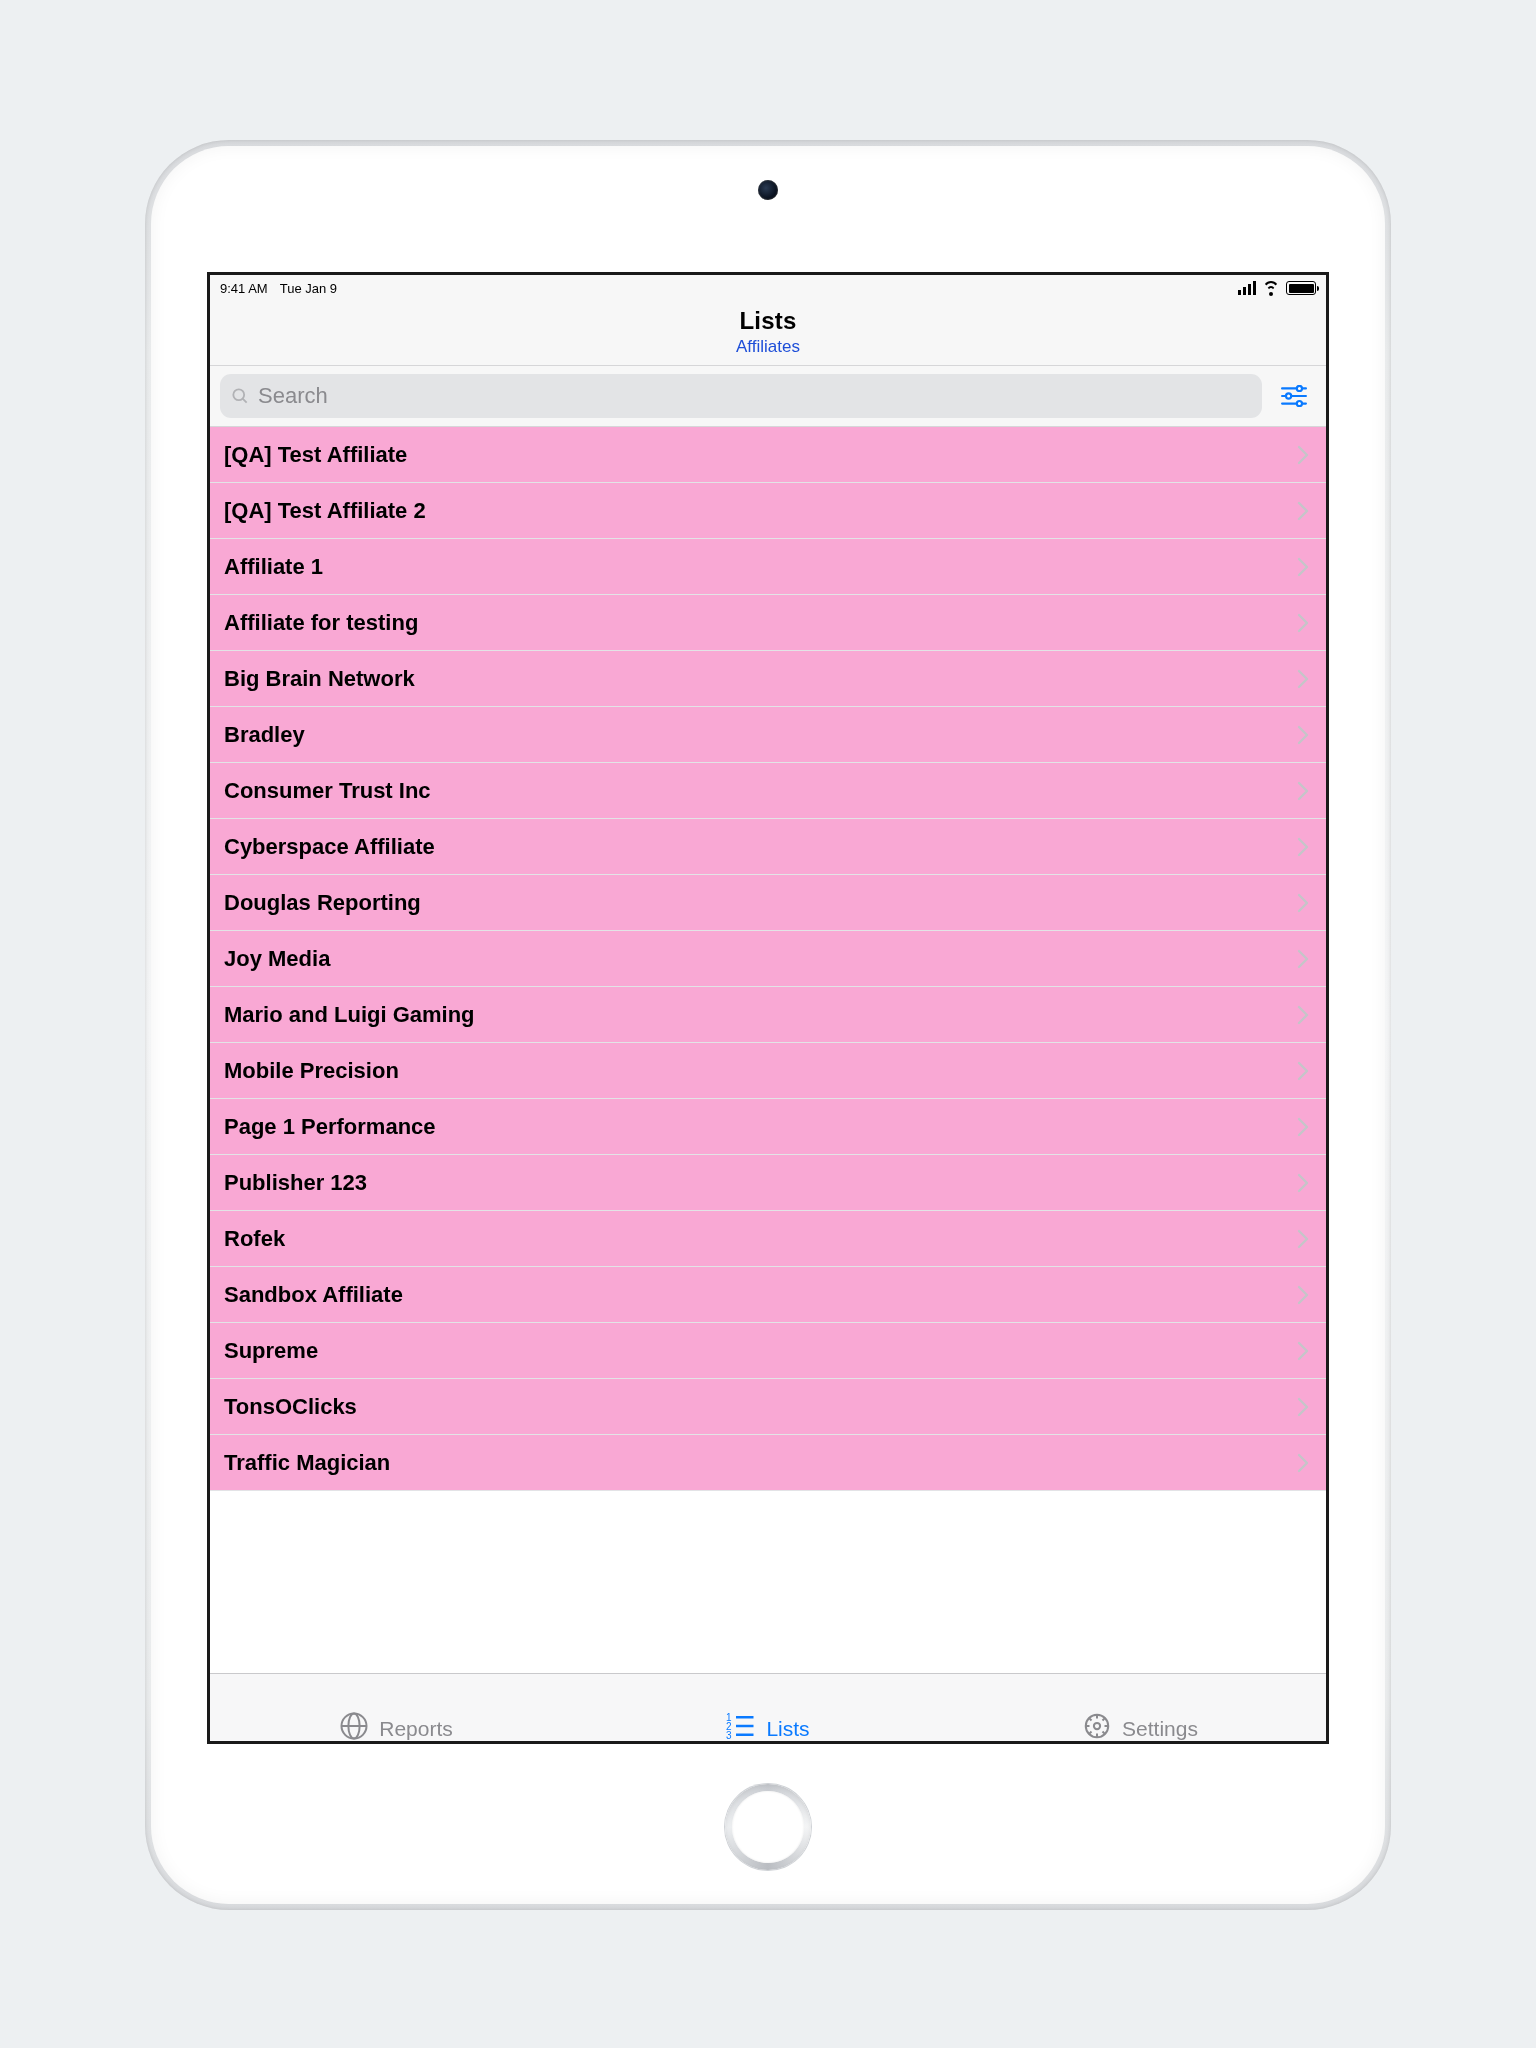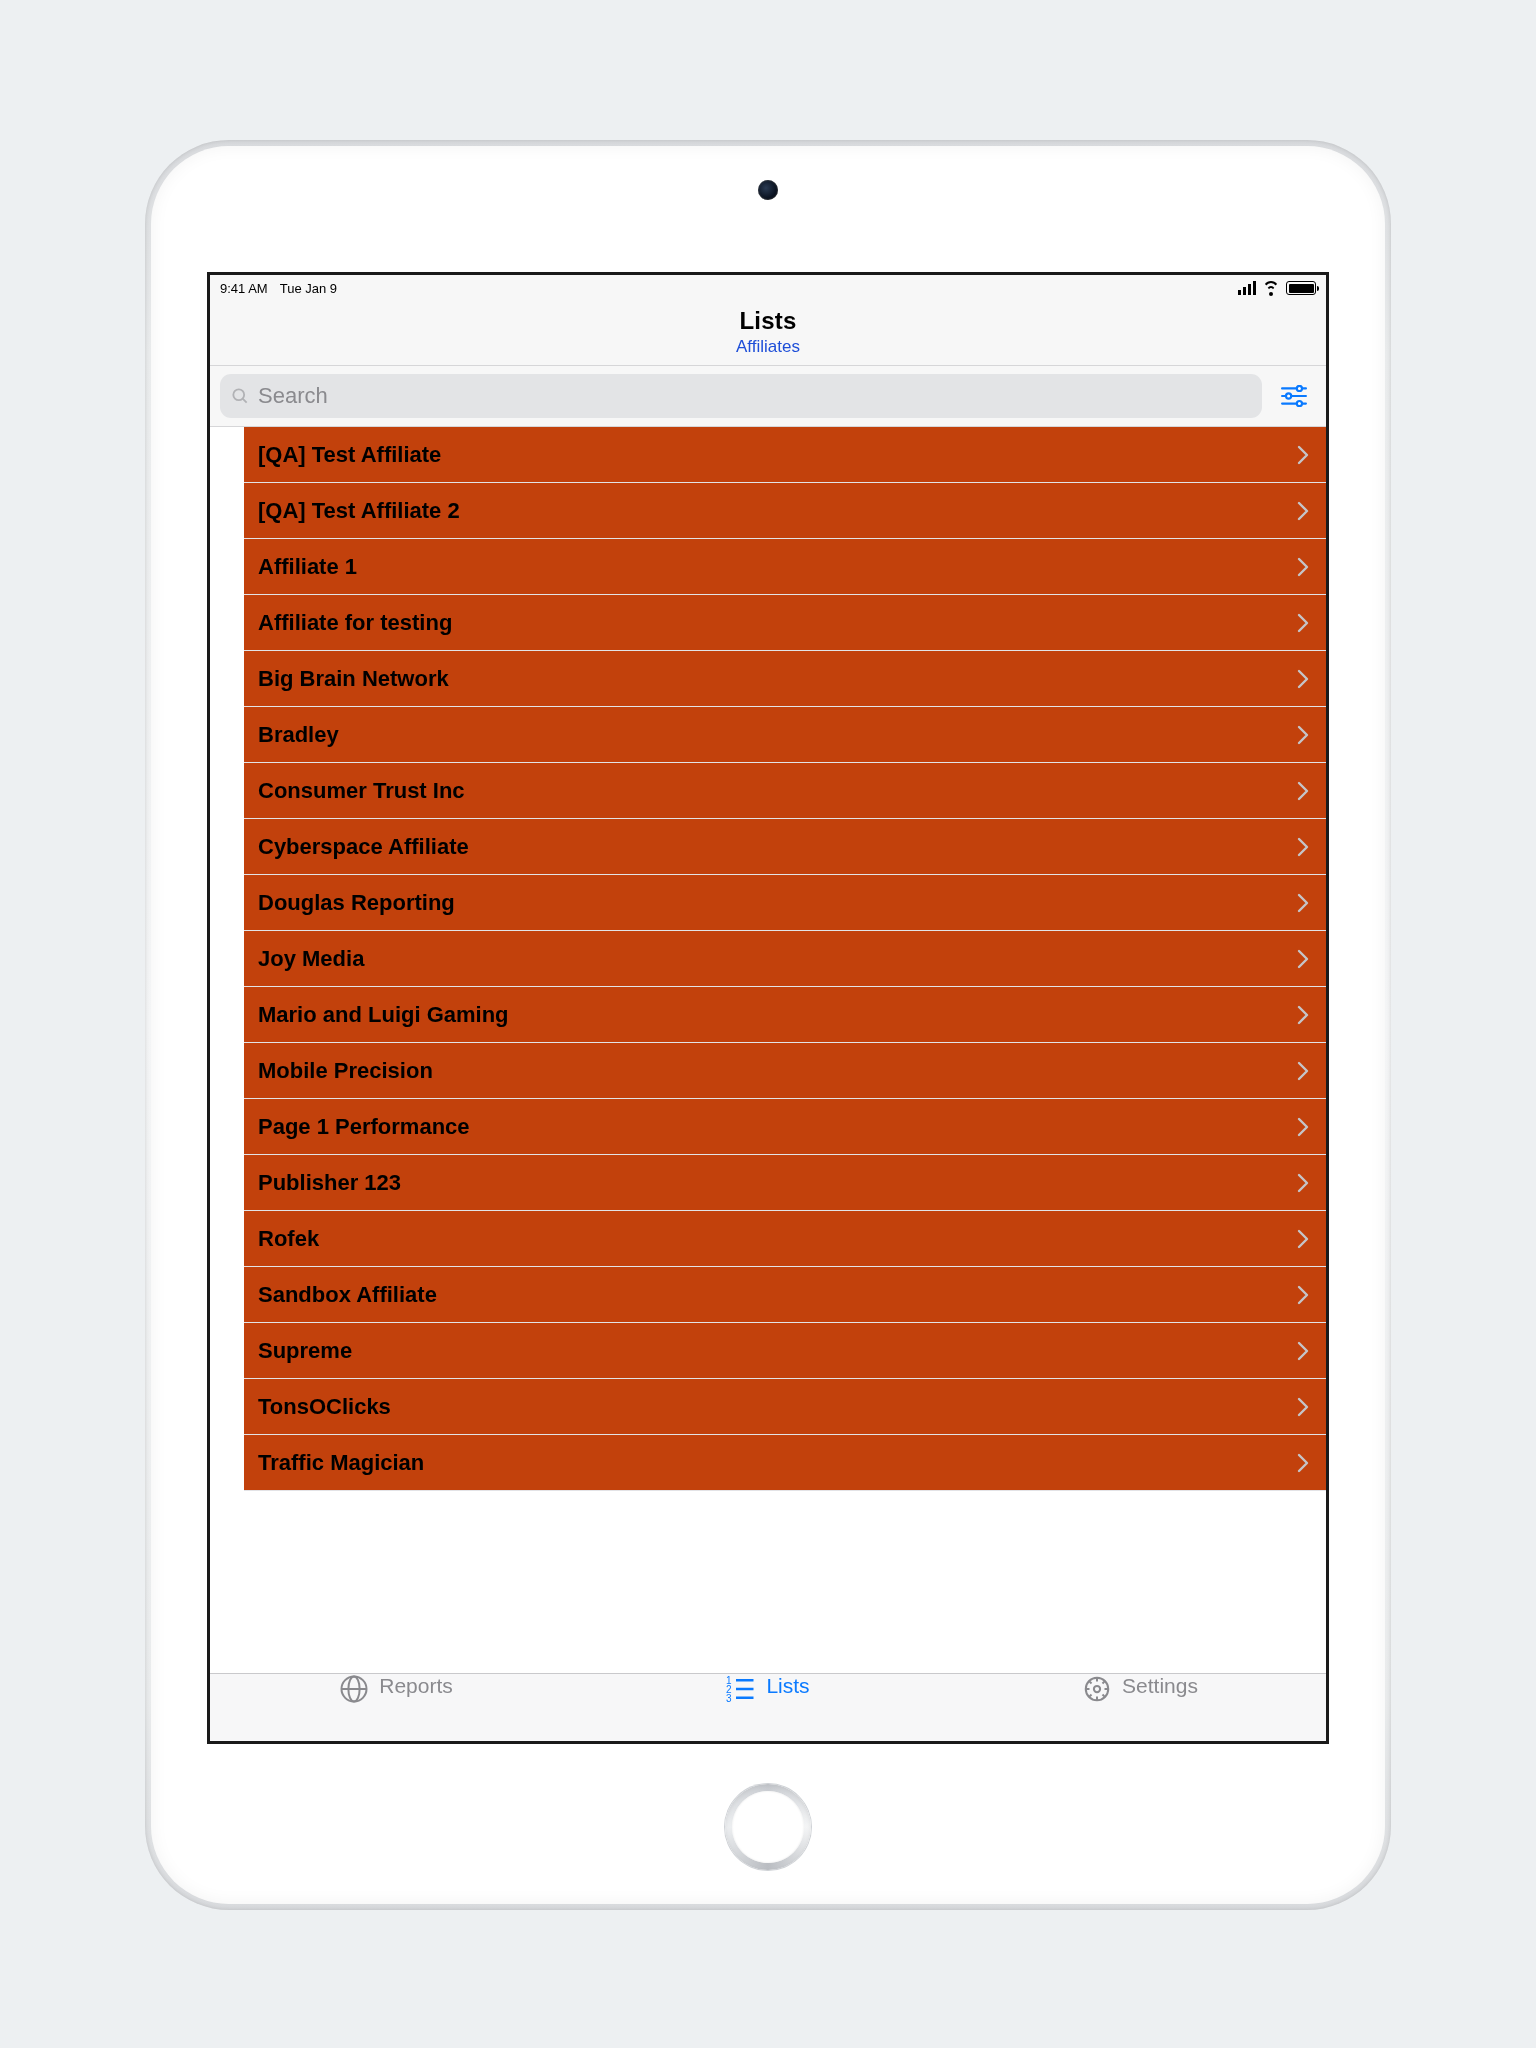--- a/index.html
+++ b/index.html
@@ -141,37 +141,36 @@
   
   .list{ flex:1; overflow:auto; background:#fff;}
   .row{
     height:56px;
     display:flex; align-items:center;
     padding:0 16px 0 14px;
     border-bottom:1px solid #e3e3e6;
     font-size:22px;
     font-weight:700;
     color:#000;
-    background:#c2410c;
-    margin-left:34px;
+    background:#f9a8d4;
   }
   .row .label{ flex:1; }
   .chevron{ color:#c5c5c9; }
   .chevron svg{ width:14px;height:20px; display:block;}
 
   
   .tab-bar{
     height:68px;
     background:#f7f7f8;
     border-top:1px solid #c9c9cc;
     display:flex;
   }
   .tab{
     flex:1;
-    display:flex;align-items:flex-start;justify-content:center;gap:10px;
+    display:flex;align-items:flex-end;justify-content:center;gap:10px;
     color:#8a8a8e;
     font-size:21px;
     background:transparent;border:none;
   }
   .tab.active{ color:#0a7aff;}
   .tab svg{ width:30px;height:30px;}
 </style>
 </head>
 <body>
 

